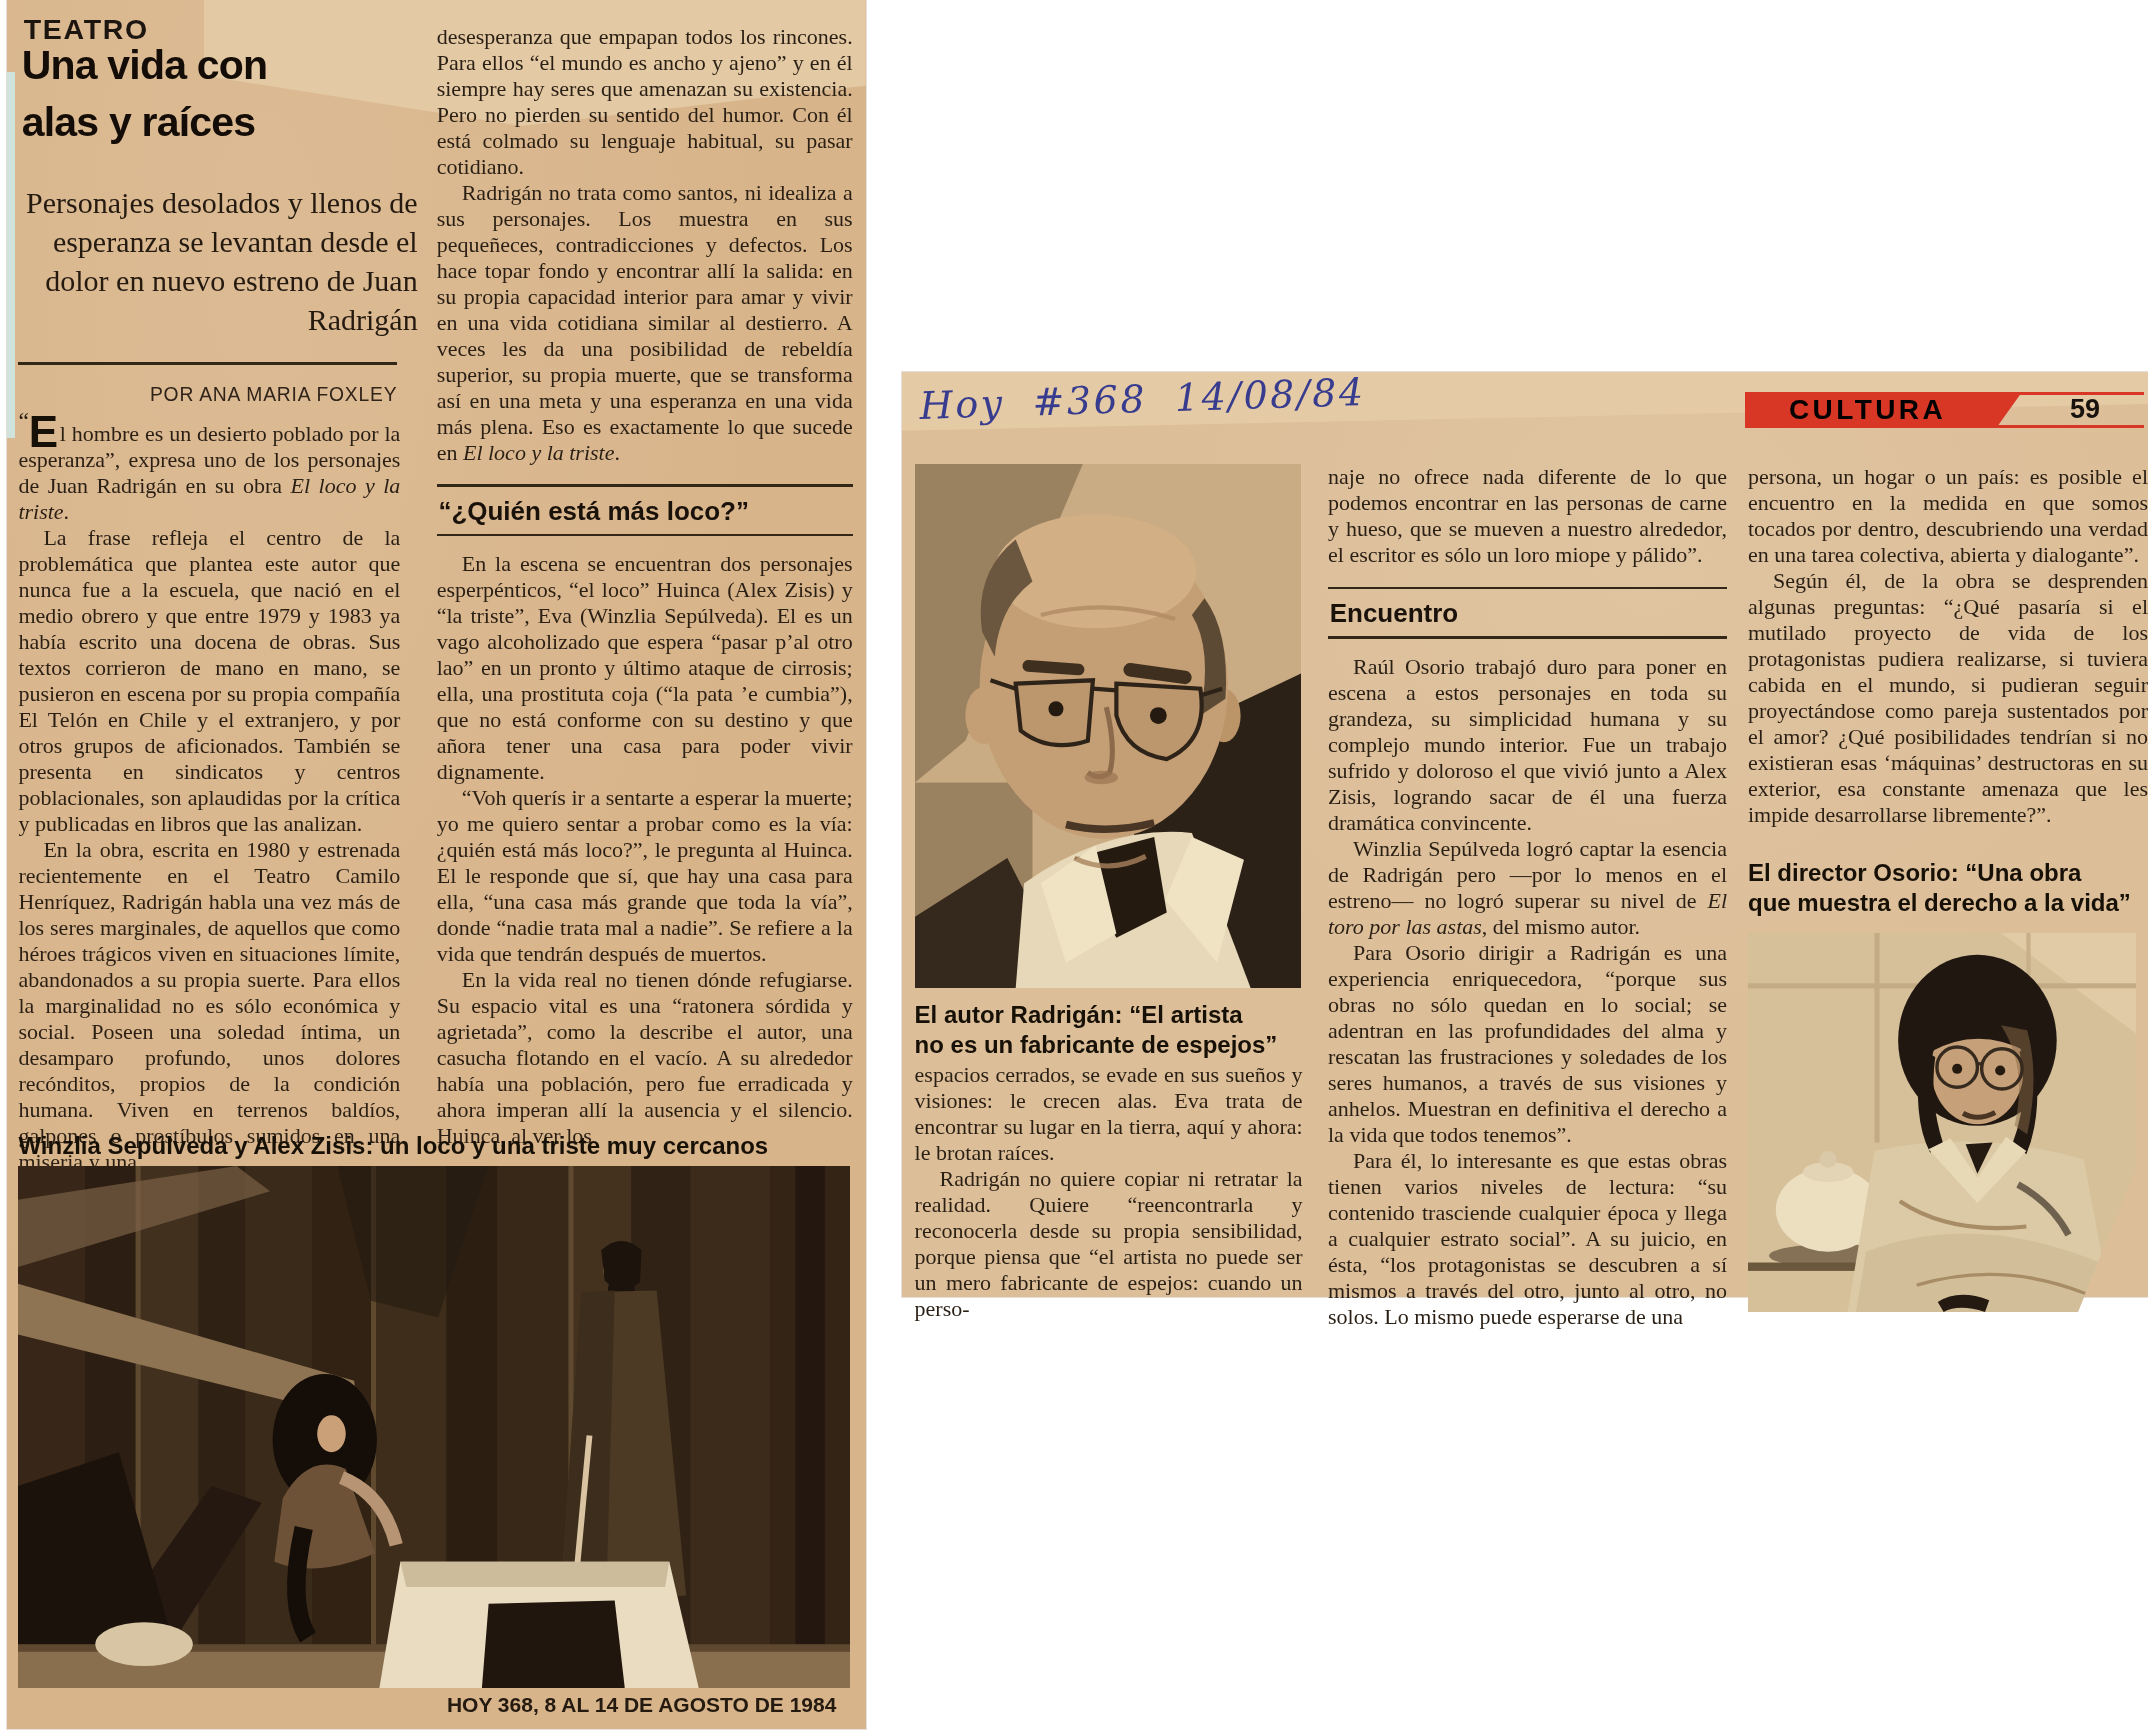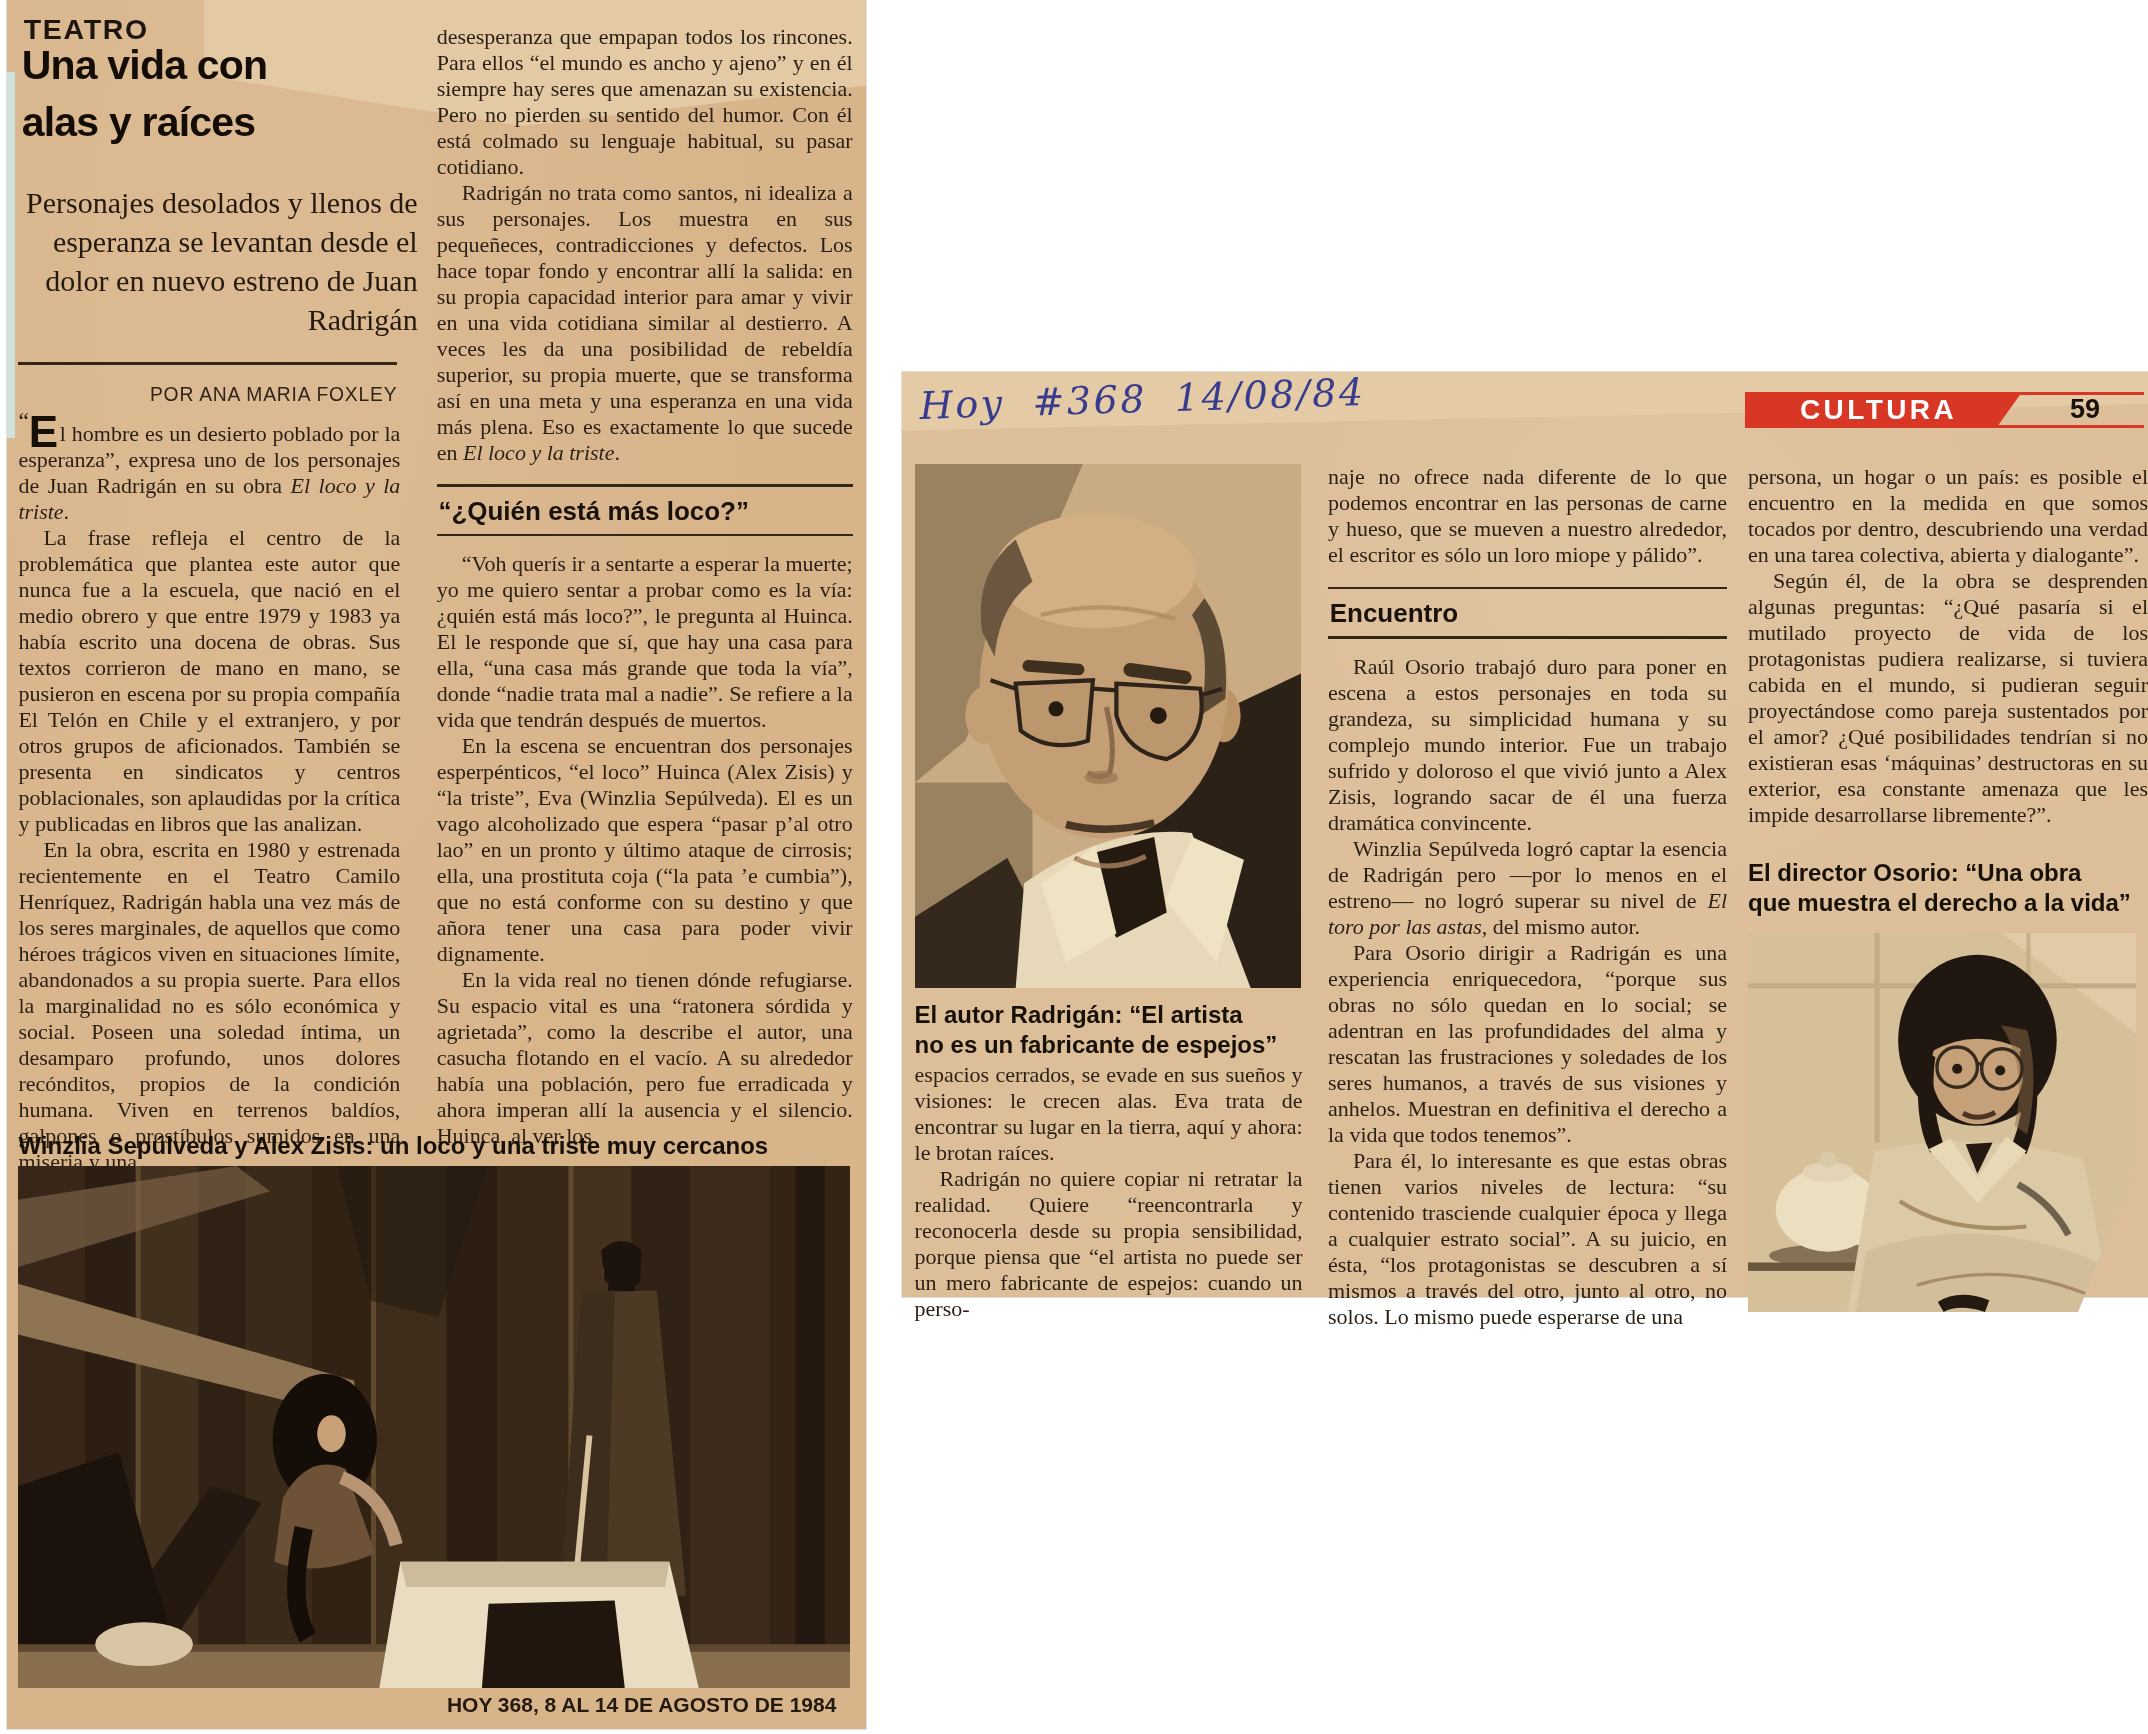--- a/index.html
+++ b/index.html
@@ -42,21 +42,21 @@
   .photo-caption span{display:block;}
   .credit{font-family:"Liberation Sans","DejaVu Sans",sans-serif;font-weight:bold;
     font-size:21px;color:#241a10;text-align:right;}
   .handwriting{font-family:"DejaVu Serif","Liberation Serif",serif;font-style:italic;
     font-size:38px;color:#383c8e;letter-spacing:2.5px;word-spacing:13.4px;transform:rotate(-1.8deg);
     transform-origin:left top;white-space:nowrap;}
 
   
   .red-rule{background:#d93726;height:2.5px;}
   .red-band{background:#d93726;height:35px;clip-path:polygon(0 0,100% 0,calc(100% - 25px) 100%,0 100%);
-    color:#ffffff;font-weight:bold;font-size:28px;letter-spacing:3.4px;line-height:35px;padding-left:55px;box-sizing:border-box;}
+    color:#000000;font-weight:bold;font-size:28px;letter-spacing:3.4px;line-height:35px;padding-left:44px;box-sizing:border-box;}
   .pagenum{font-weight:bold;font-size:27px;color:#18120c;}
 
   
   .photo-frame{overflow:hidden;background:#2a1d13;}
   .photo-frame svg{display:block;width:100%;height:100%;}
   .photo-osorio{clip-path:polygon(0 0,100% 0,100% 62%,85% 100%,0 100%);}
 </style>
 </head>
 <body>
 
@@ -84,22 +84,22 @@
   </div>
 
   <div class="abs body-col" style="left:430px;top:23.5px;width:416px;">
     <p>desesperanza que empapan todos los rincones. Para ellos “el mundo es ancho y ajeno” y en él siempre hay seres que amenazan su existencia. Pero no pierden su sentido del humor. Con él está colmado su lenguaje habitual, su pasar cotidiano.</p>
     <p class="ind"><span>Radrigán no trata como santos, ni idealiza a sus personajes. Los muestra en sus pequeñeces, contradicciones y defectos. Los hace topar fondo y encontrar allí la salida: en su propia capacidad interior para amar y vivir en una vida cotidiana similar al destierro. A veces les da una posibilidad de rebeldía superior, su propia muerte, que se transforma así en una meta y una esperanza en una vida más plena. Eso es exactamente lo que sucede en </span><span class="it">El loco y la triste</span><span>.</span></p>
     <div class="subhead-block">
       <div class="rule"></div>
       <div class="subhead">“¿Quién está más loco?”</div>
       <div class="rule"></div>
     </div>
+    <p class="ind">En la escena se encuentran dos personajes esperpénticos, “el loco” Huinca (Alex Zisis) y “la triste”, Eva (Winzlia Sepúlveda). El es un vago alcoholizado que espera “pasar p’al otro lao” en un pronto y último ataque de cirrosis; ella, una prostituta coja (“la pata ’e cumbia”), que no está conforme con su destino y que añora tener una casa para poder vivir dignamente.</p>
     <p class="ind">“Voh querís ir a sentarte a esperar la muerte; yo me quiero sentar a probar como es la vía: ¿quién está más loco?”, le pregunta al Huinca. El le responde que sí, que hay una casa para ella, “una casa más grande que toda la vía”, donde “nadie trata mal a nadie”. Se refiere a la vida que tendrán después de muertos.</p>
-    <p class="ind">En la escena se encuentran dos personajes esperpénticos, “el loco” Huinca (Alex Zisis) y “la triste”, Eva (Winzlia Sepúlveda). El es un vago alcoholizado que espera “pasar p’al otro lao” en un pronto y último ataque de cirrosis; ella, una prostituta coja (“la pata ’e cumbia”), que no está conforme con su destino y que añora tener una casa para poder vivir dignamente.</p>
     <p class="ind">En la vida real no tienen dónde refugiarse. Su espacio vital es una “ratonera sórdida y agrietada”, como la describe el autor, una casucha flotando en el vacío. A su alrededor había una población, pero fue erradicada y ahora imperan allí la ausencia y el silencio. Huinca, al ver los</p>
   </div>
 
   <div class="abs photo-caption" style="left:11.7px;top:1131px;width:835px;">Winzlia Sepúlveda y Alex Zisis: un loco y una triste muy cercanos</div>
 
   <div class="abs photo-frame" style="left:11.7px;top:1166px;width:832px;height:522px;">
     <svg viewBox="0 0 990 620" preserveAspectRatio="none">
       <rect x="0" y="0" width="990" height="620" fill="#2a1d13"></rect>
       <rect x="0" y="0" width="80" height="620" fill="#382718"></rect>
       <rect x="80" y="0" width="60" height="620" fill="#2c1e12"></rect>

